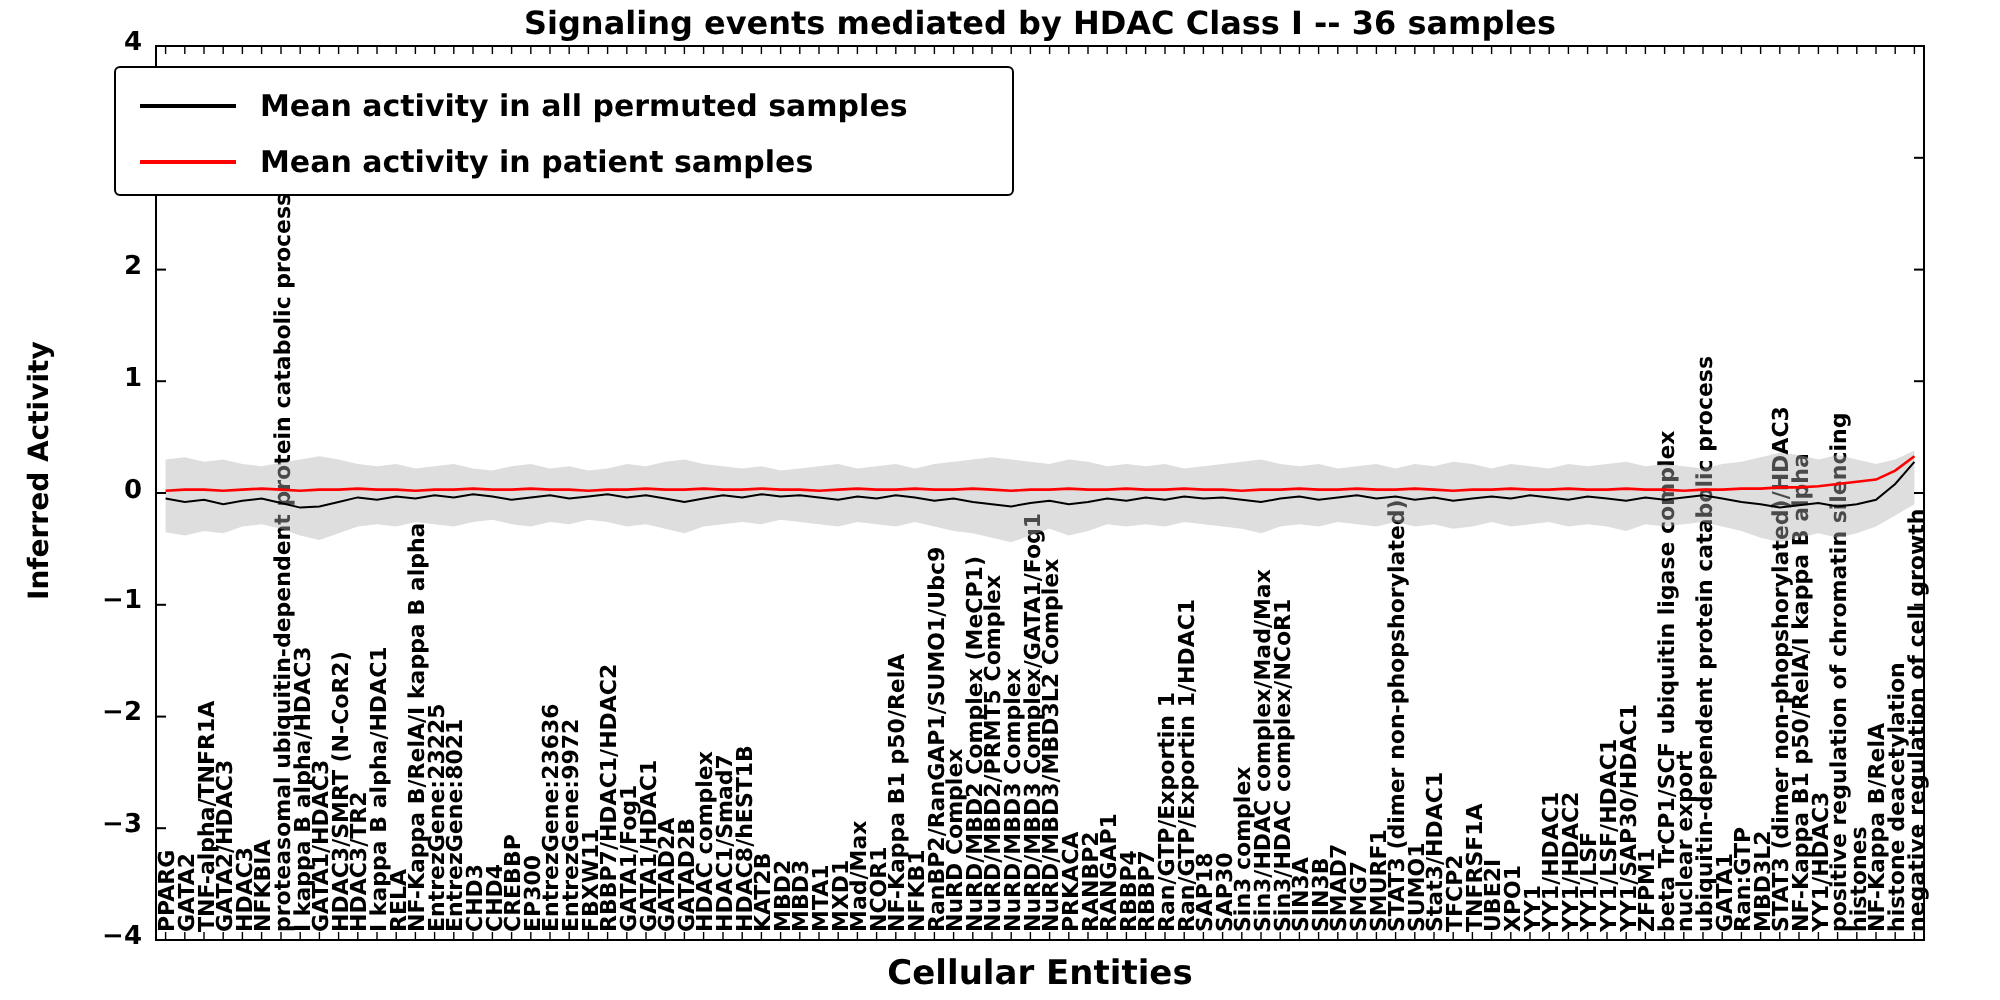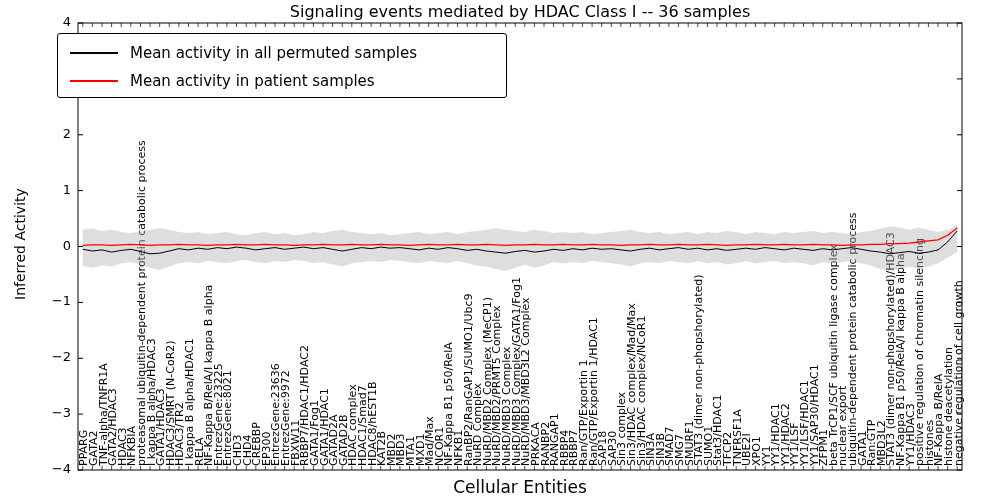--- a/index.html
+++ b/index.html
@@ -1,17 +1,17 @@
 <!DOCTYPE html>
 <html><head>
 <meta charset="utf-8">
 <style>
   html,body{margin:0;padding:0;background:#ffffff;}
   #figure{position:relative;width:1000px;height:500px;background:#ffffff;overflow:hidden;
-          font-family:"DejaVu Sans","Liberation Sans",sans-serif;color:#000;}
+          font-family:"DejaVu Sans","Liberation Sans",sans-serif;color:#000;font-weight:bold;}
   #title{position:absolute;left:40px;top:2px;width:960px;text-align:center;font-size:16px;}
   #xlabel{position:absolute;left:40px;top:477px;width:960px;text-align:center;font-size:17px;}
   #ylabel{position:absolute;left:12px;top:300px;transform:rotate(-90deg);transform-origin:0 0;
           font-size:14px;white-space:nowrap;}
   #plot-svg{position:absolute;left:0;top:0;z-index:2;pointer-events:none;}
   #xticklabels .xtl{position:absolute;z-index:1;font-size:11px;line-height:11px;white-space:nowrap;
           transform:rotate(-90deg);transform-origin:0 0;}
   #yticklabels .ytl{position:absolute;z-index:1;width:44px;text-align:right;font-size:13px;}
   #legend{position:absolute;left:57px;top:33px;width:448px;height:63px;background:#ffffff;
           border:1px solid #000;border-radius:3px;z-index:3;}

